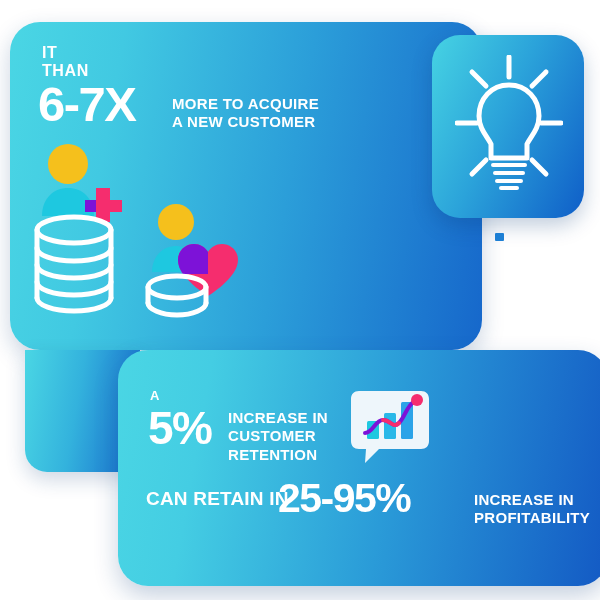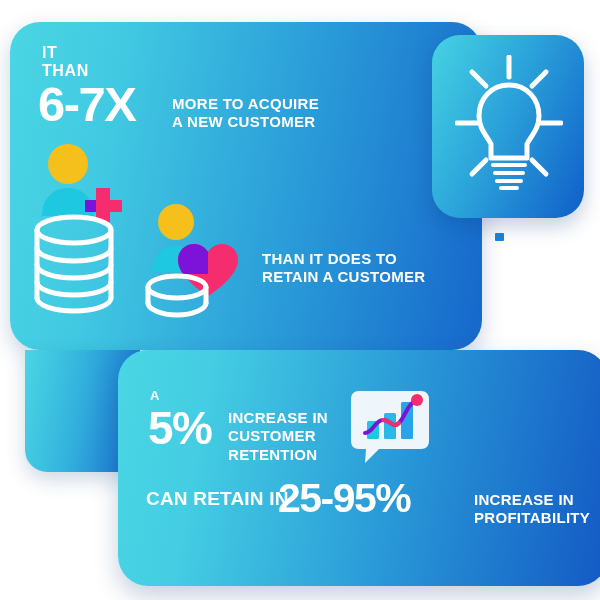--- a/index.html
+++ b/index.html
@@ -157,22 +157,20 @@
       </g>
       <path d="M46 133 L62 133" stroke="#ffffff" stroke-width="4" stroke-linecap="round"></path>
     </svg>
   </div>
 
   <div class="txt label-light" id="t-it-costs">IT
 THAN</div>
   <div class="txt stat-huge" id="t-67x">6-7X</div>
   <div class="txt desc" id="t-acquire">MORE TO ACQUIRE
 A NEW CUSTOMER</div>
-  <div class="txt desc" id="t-retain">THAN IT DOES TO
-RETAIN A CUSTOMER</div>
 
   <div class="illus" id="illus-person-plus">
     <svg width="88" height="80" viewBox="0 0 88 80" fill="none">
       <circle cx="32" cy="22" r="20" fill="#f5c01c"></circle>
       <path d="M6 74 C6 56 18 46 32 46 C46 46 58 56 58 74 Z" fill="#1ec8e0"></path>
       <path d="M60 46 L74 46 L74 58 L86 58 L86 70 L74 70 L74 80 L60 80 L60 70 L49 70 L49 58 L60 58 Z" fill="#f52d6e"></path>
       <path d="M49 58 L60 58 L60 70 L49 70 Z" fill="#7d12d8"></path>
     </svg>
   </div>
 

